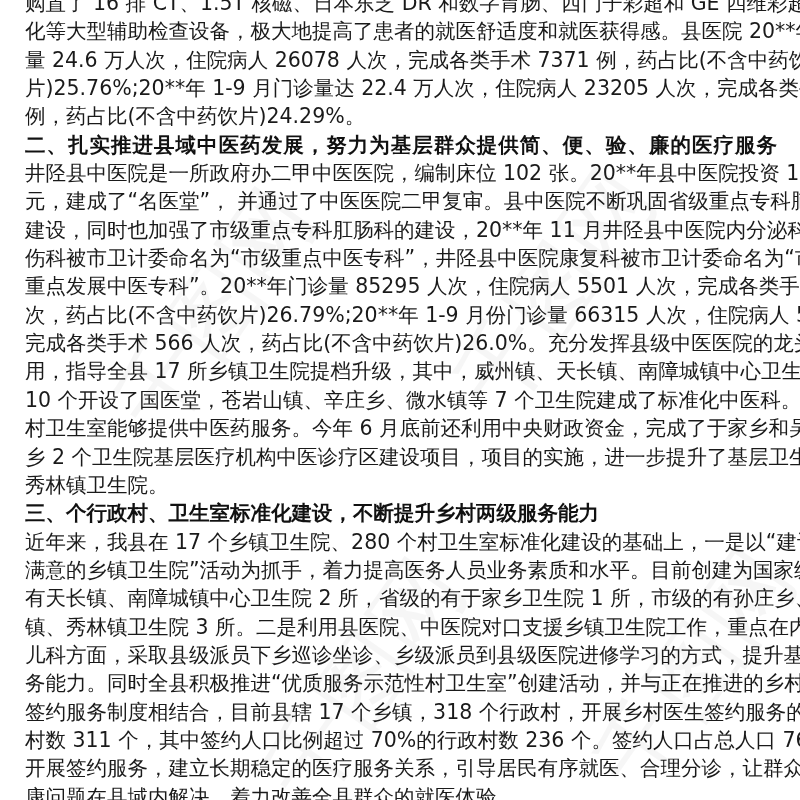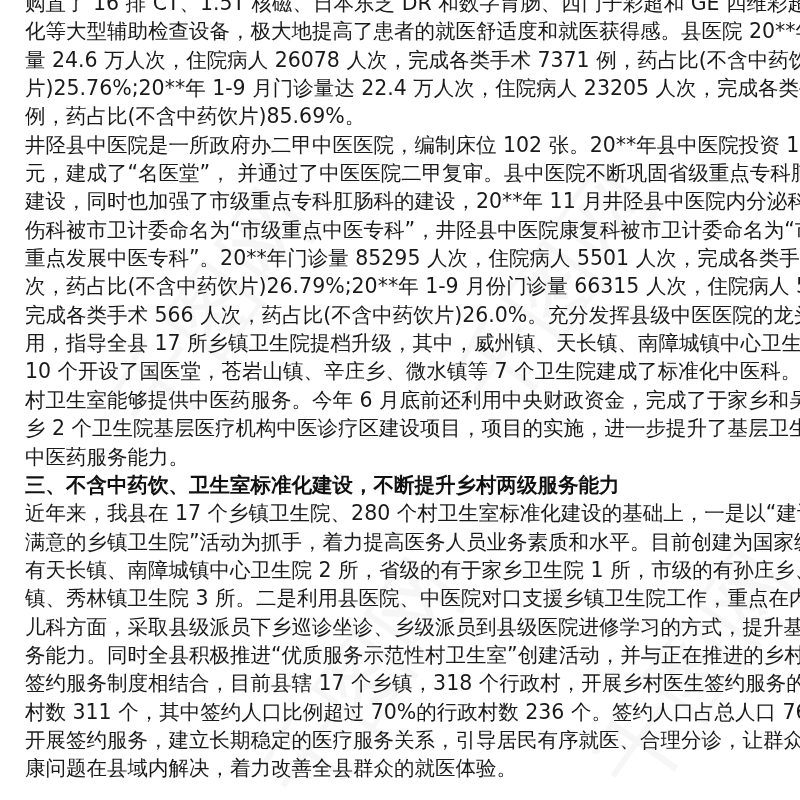--- a/index.html
+++ b/index.html
@@ -21,40 +21,41 @@
 <div class="watermark" style="left:420px; top:230px;">千图网</div>
 <div class="watermark" style="left:230px; top:620px;">千图网</div>
 <div class="watermark" style="left:560px; top:610px;">千图网</div>
 
 <div class="page">
   <div>
     <div class="line">购置了 16 排 CT、1.5T 核磁、日本东芝 DR 和数字胃肠、西门子彩超和 GE 四维彩超、大生</div>
     <div class="line">化等大型辅助检查设备，极大地提高了患者的就医舒适度和就医获得感。县医院 20**年门诊</div>
     <div class="line">量 24.6 万人次，住院病人 26078 人次，完成各类手术 7371 例，药占比(不含中药饮</div>
     <div class="line">片)25.76%;20**年 1-9 月门诊量达 22.4 万人次，住院病人 23205 人次，完成各类手术 6784</div>
-    <div class="line last">例，药占比(不含中药饮片)85.69%。</div>
+    <div class="line last">例，药占比(不含中药饮片)24.29%。</div>
   </div>
 
+  <div class="line heading">二、扎实推进县域中医药发展，努力为基层群众提供简、便、验、廉的医疗服务</div>
 
   <div>
     <div class="line">井陉县中医院是一所政府办二甲中医医院，编制床位 102 张。20**年县中医院投资 10 多万</div>
     <div class="line">元，建成了“名医堂”， 并通过了中医医院二甲复审。县中医院不断巩固省级重点专科脑病科</div>
     <div class="line">建设，同时也加强了市级重点专科肛肠科的建设，20**年 11 月井陉县中医院内分泌科、骨</div>
     <div class="line">伤科被市卫计委命名为“市级重点中医专科”，井陉县中医院康复科被市卫计委命名为“市级</div>
     <div class="line">重点发展中医专科”。20**年门诊量 85295 人次，住院病人 5501 人次，完成各类手术 860 人</div>
     <div class="line">次，药占比(不含中药饮片)26.79%;20**年 1-9 月份门诊量 66315 人次，住院病人 5165 人次，</div>
     <div class="line">完成各类手术 566 人次，药占比(不含中药饮片)26.0%。充分发挥县级中医医院的龙头带动作</div>
     <div class="line">用，指导全县 17 所乡镇卫生院提档升级，其中，威州镇、天长镇、南障城镇中心卫生院等</div>
     <div class="line">10 个开设了国医堂，苍岩山镇、辛庄乡、微水镇等 7 个卫生院建成了标准化中医科。229 个</div>
     <div class="line">村卫生室能够提供中医药服务。今年 6 月底前还利用中央财政资金，完成了于家乡和吴家窑</div>
     <div class="line">乡 2 个卫生院基层医疗机构中医诊疗区建设项目，项目的实施，进一步提升了基层卫生院的</div>
-    <div class="line last">中医药服务能力。</div>
+    <div class="line last">秀林镇卫生院。</div>
   </div>
 
-  <div class="line heading last">三、不含中药饮、卫生室标准化建设，不断提升乡村两级服务能力</div>
+  <div class="line heading last">三、个行政村、卫生室标准化建设，不断提升乡村两级服务能力</div>
 
   <div>
     <div class="line">近年来，我县在 17 个乡镇卫生院、280 个村卫生室标准化建设的基础上，一是以“建设群众</div>
     <div class="line">满意的乡镇卫生院”活动为抓手，着力提高医务人员业务素质和水平。目前创建为国家级的</div>
     <div class="line">有天长镇、南障城镇中心卫生院 2 所，省级的有于家乡卫生院 1 所，市级的有孙庄乡、威州</div>
     <div class="line">镇、秀林镇卫生院 3 所。二是利用县医院、中医院对口支援乡镇卫生院工作，重点在内、妇、</div>
     <div class="line">儿科方面，采取县级派员下乡巡诊坐诊、乡级派员到县级医院进修学习的方式，提升基层服</div>
     <div class="line">务能力。同时全县积极推进“优质服务示范性村卫生室”创建活动，并与正在推进的乡村医生</div>
     <div class="line">签约服务制度相结合，目前县辖 17 个乡镇，318 个行政村，开展乡村医生签约服务的行政</div>
     <div class="line">村数 311 个，其中签约人口比例超过 70%的行政村数 236 个。签约人口占总人口 76%。通过</div>

